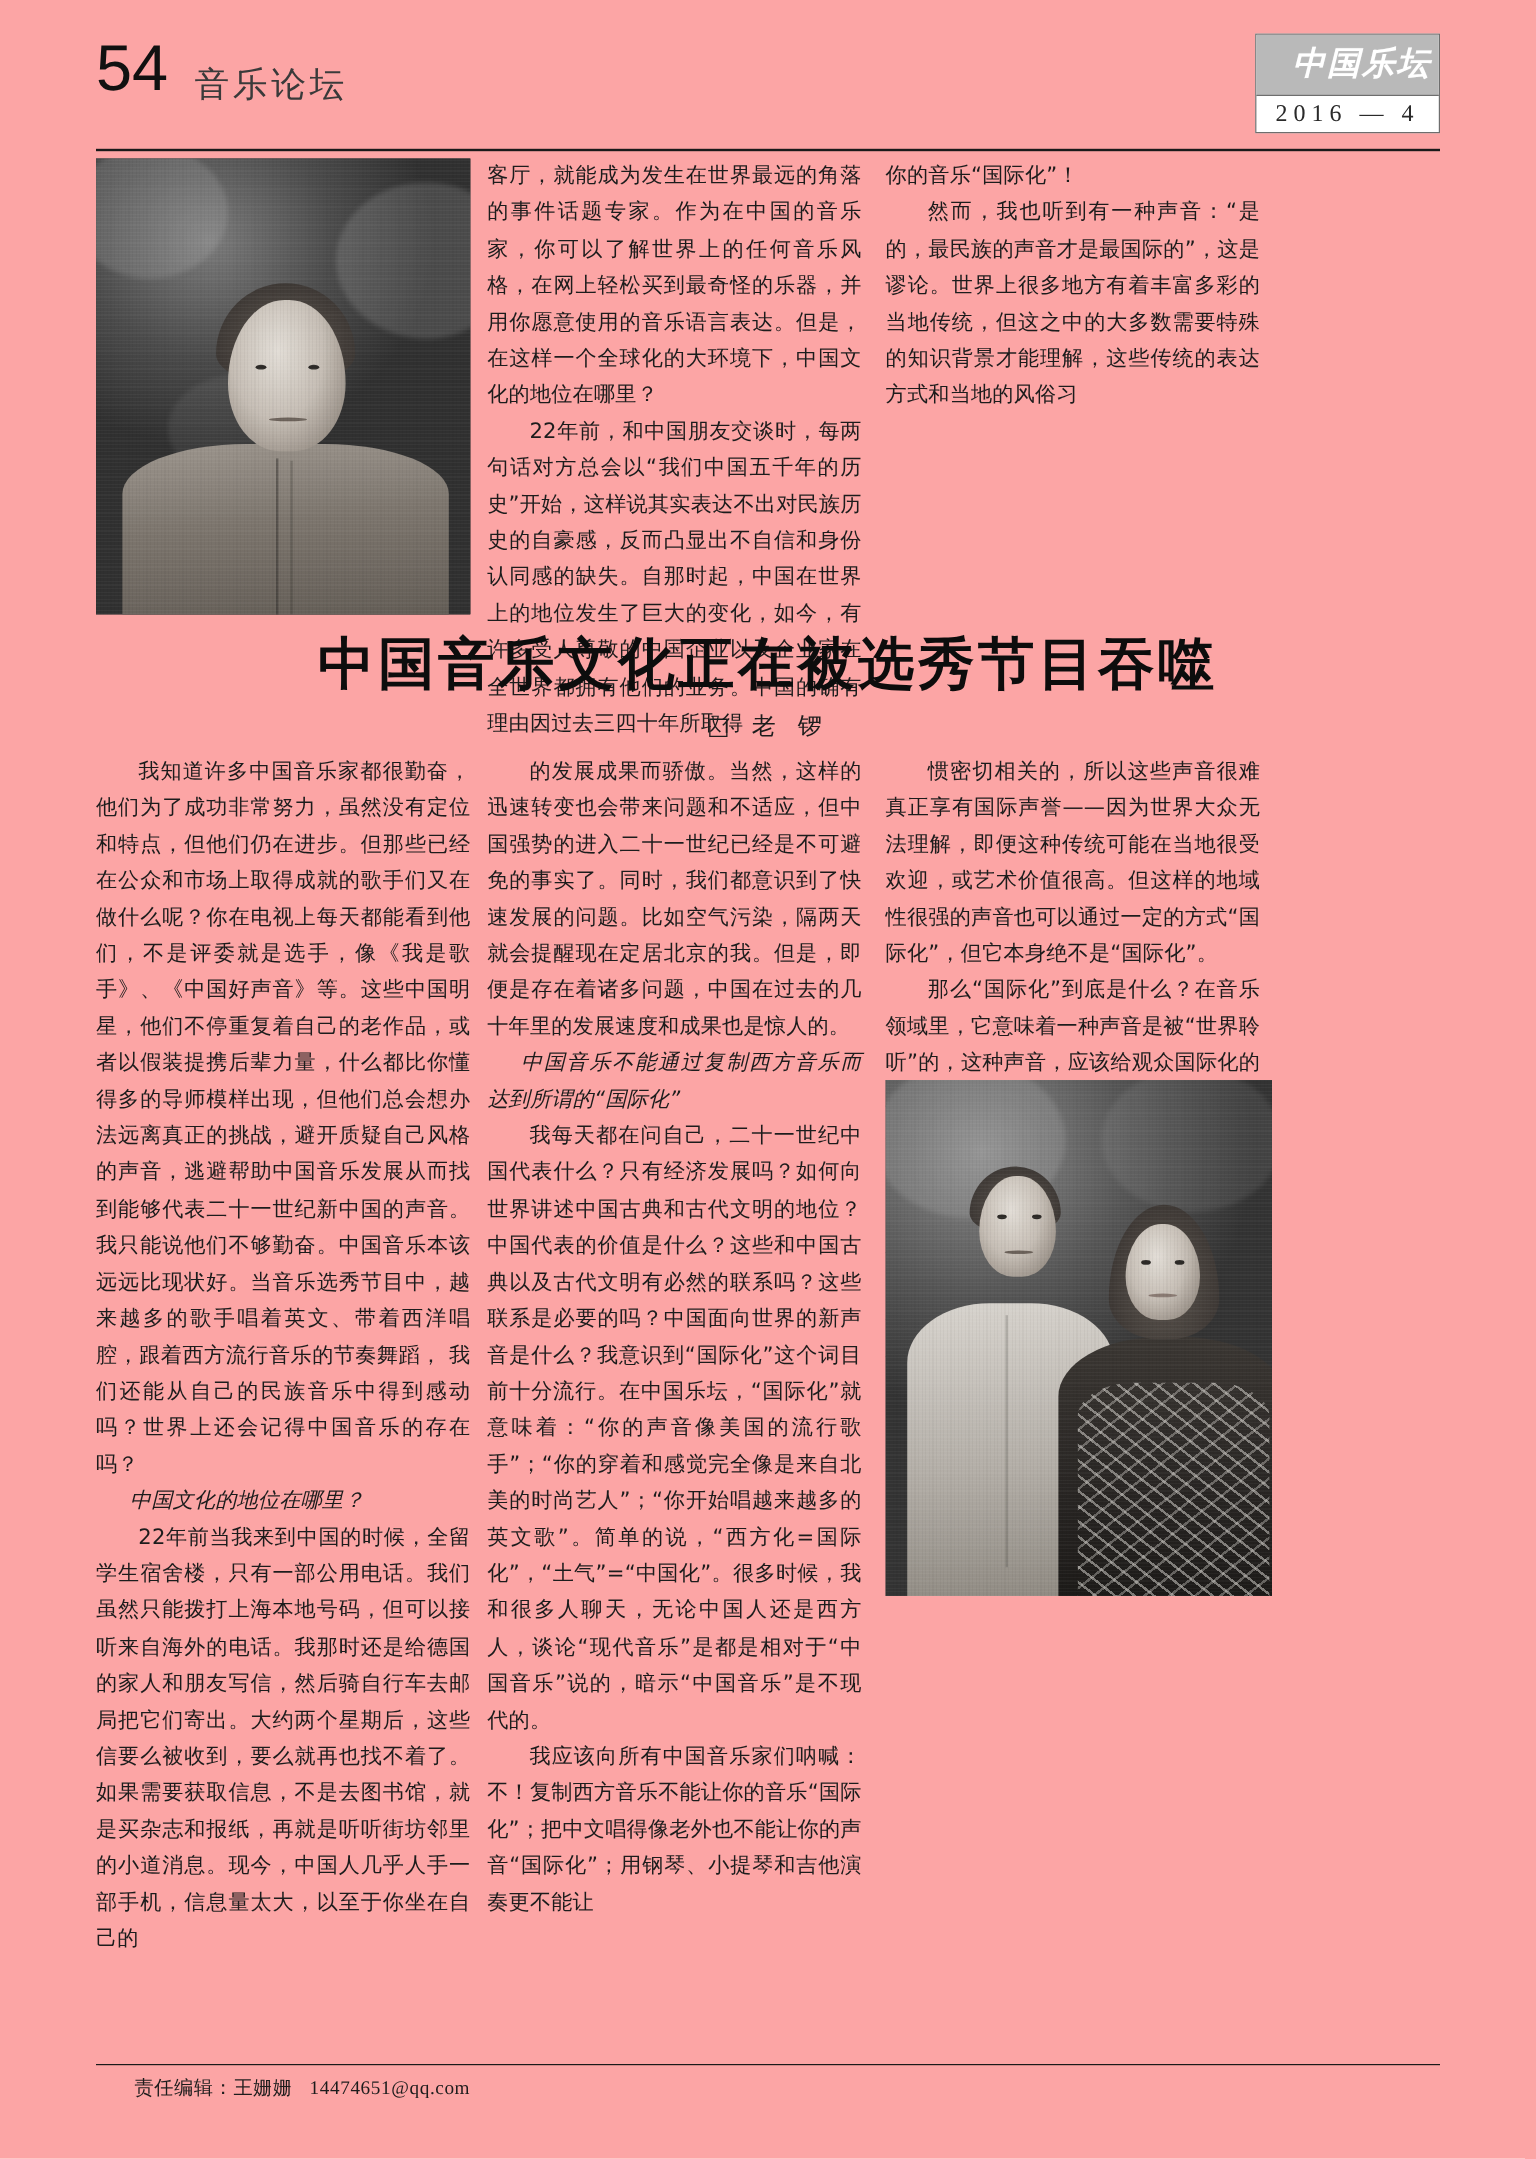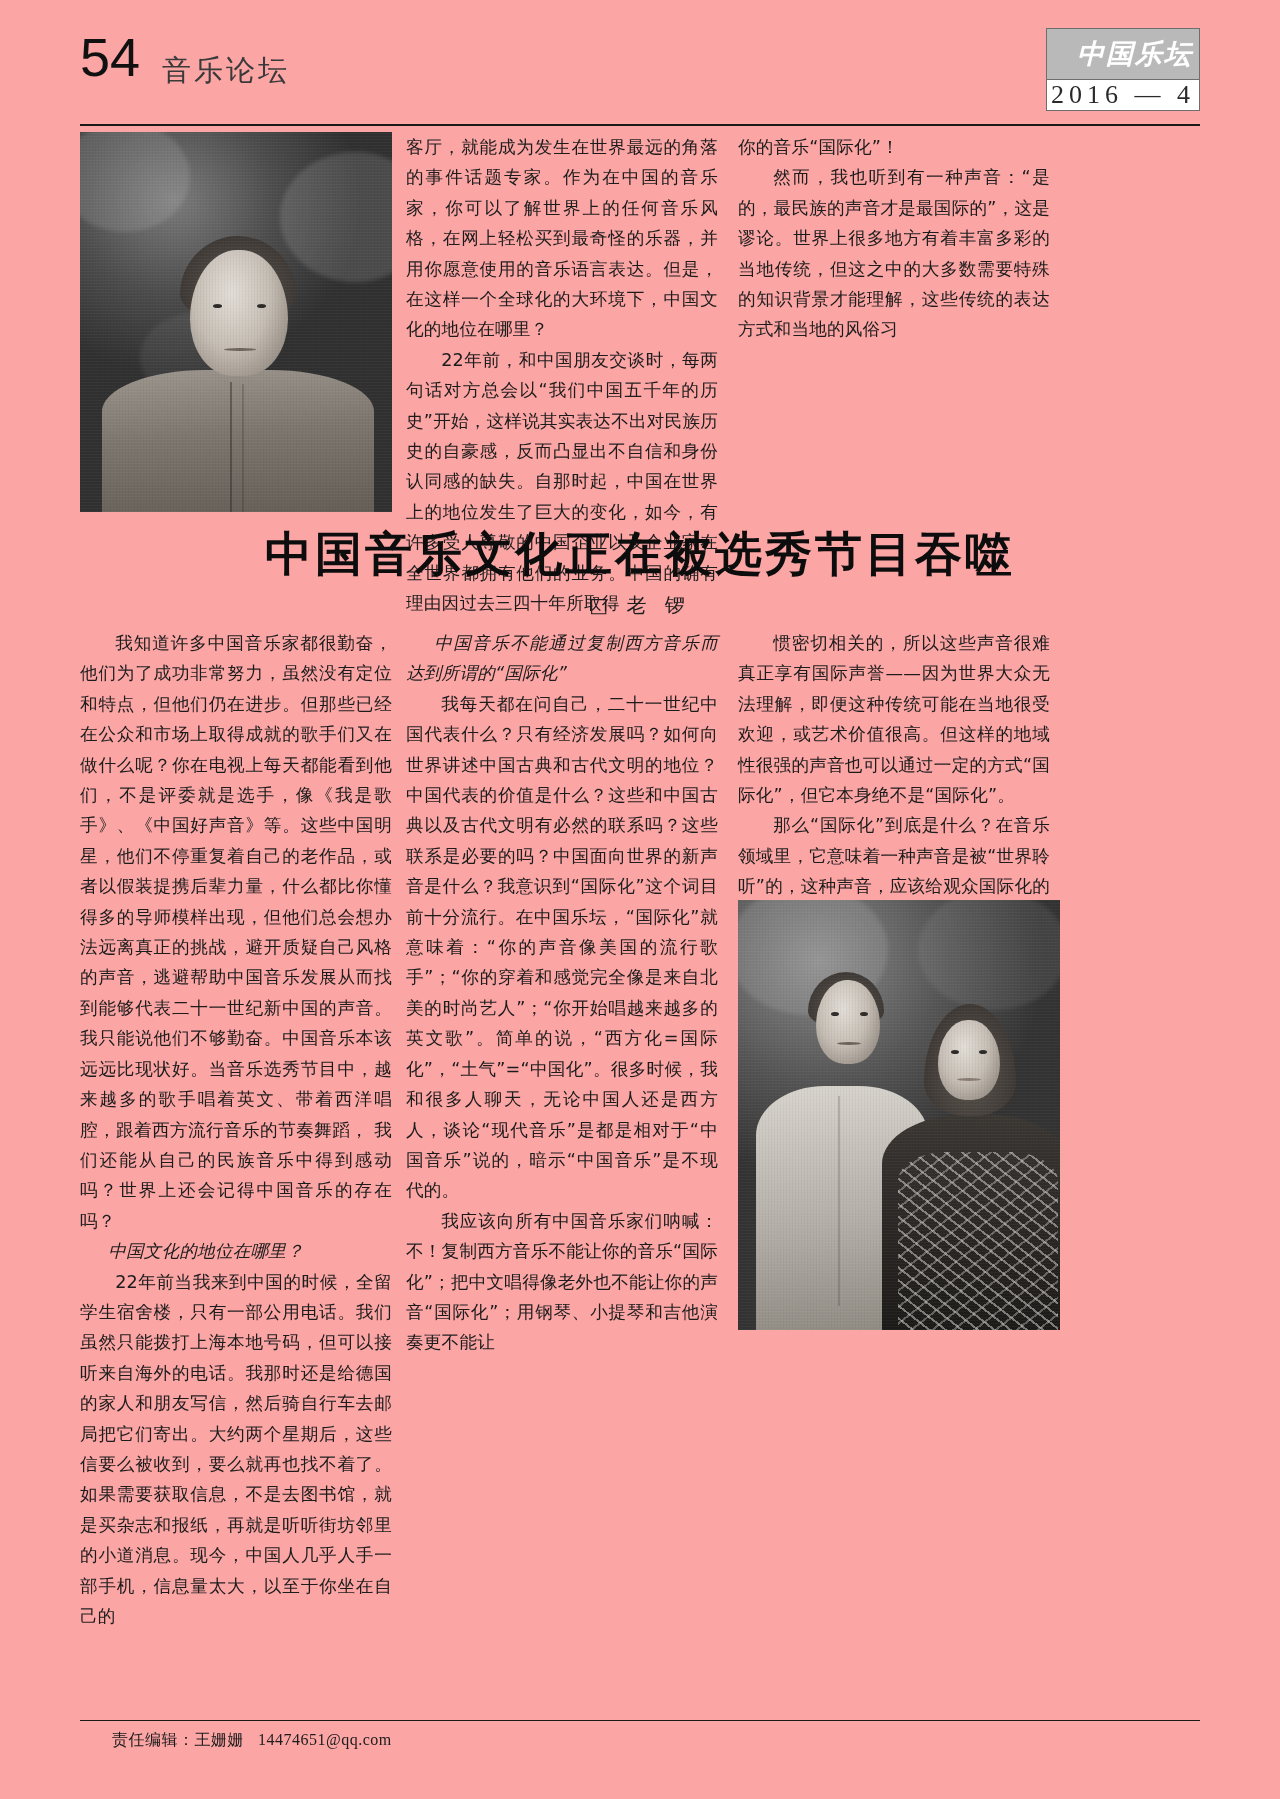--- a/index.html
+++ b/index.html
@@ -73,21 +73,21 @@
     font-family: "DejaVu Serif", "Liberation Serif", serif;
     font-style: italic;
     font-weight: bold;
     line-height: 42px;
     text-shadow: 0 0 1px rgba(255,255,255,.4);
     padding-left: 24px;
   }
   .logo-bottom {
     height: 30px;
     text-align: center;
-    font-size: 26px;
+    font-size: 20px;
     letter-spacing: 5px;
     color: #2a2a2a;
     font-family: "Liberation Serif", serif;
     line-height: 30px;
   }
   .rule-top {
     position: absolute;
     left: 80px; top: 124px;
     width: 1120px;
     height: 0;
@@ -334,20 +334,21 @@
 
   <div class="maincols">
 
     <div class="mcol mcol-1 body-col">
       <p class="indent">我知道许多中国音乐家都很勤奋，他们为了成功非常努力，虽然没有定位和特点，但他们仍在进步。但那些已经在公众和市场上取得成就的歌手们又在做什么呢？你在电视上每天都能看到他们，不是评委就是选手，像《我是歌手》、《中国好声音》等。这些中国明星，他们不停重复着自己的老作品，或者以假装提携后辈力量，什么都比你懂得多的导师模样出现，但他们总会想办法远离真正的挑战，避开质疑自己风格的声音，逃避帮助中国音乐发展从而找到能够代表二十一世纪新中国的声音。我只能说他们不够勤奋。中国音乐本该远远比现状好。当音乐选秀节目中，越来越多的歌手唱着英文、带着西洋唱腔，跟着西方流行音乐的节奏舞蹈， 我们还能从自己的民族音乐中得到感动吗？世界上还会记得中国音乐的存在吗？</p>
       <p class="subhead">中国文化的地位在哪里？</p>
       <p class="indent">22年前当我来到中国的时候，全留学生宿舍楼，只有一部公用电话。我们虽然只能拨打上海本地号码，但可以接听来自海外的电话。我那时还是给德国的家人和朋友写信，然后骑自行车去邮局把它们寄出。大约两个星期后，这些信要么被收到，要么就再也找不着了。如果需要获取信息，不是去图书馆，就是买杂志和报纸，再就是听听街坊邻里的小道消息。现今，中国人几乎人手一部手机，信息量太大，以至于你坐在自己的</p>
     </div>
 
     <div class="mcol mcol-2 body-col">
+      <p class="indent">的发展成果而骄傲。当然，这样的迅速转变也会带来问题和不适应，但中国强势的进入二十一世纪已经是不可避免的事实了。同时，我们都意识到了快速发展的问题。比如空气污染，隔两天就会提醒现在定居北京的我。但是，即便是存在着诸多问题，中国在过去的几十年里的发展速度和成果也是惊人的。</p>
       <p class="subhead">中国音乐不能通过复制西方音乐而达到所谓的“国际化”</p>
       <p class="indent">我每天都在问自己，二十一世纪中国代表什么？只有经济发展吗？如何向世界讲述中国古典和古代文明的地位？中国代表的价值是什么？这些和中国古典以及古代文明有必然的联系吗？这些联系是必要的吗？中国面向世界的新声音是什么？我意识到“国际化”这个词目前十分流行。在中国乐坛，“国际化”就意味着：“你的声音像美国的流行歌手”；“你的穿着和感觉完全像是来自北美的时尚艺人”；“你开始唱越来越多的英文歌”。简单的说，“西方化=国际化”，“土气”=“中国化”。很多时候，我和很多人聊天，无论中国人还是西方人，谈论“现代音乐”是都是相对于“中国音乐”说的，暗示“中国音乐”是不现代的。</p>
       <p class="indent">我应该向所有中国音乐家们呐喊：不！复制西方音乐不能让你的音乐“国际化”；把中文唱得像老外也不能让你的声音“国际化”；用钢琴、小提琴和吉他演奏更不能让</p>
     </div>
 
     <div class="mcol mcol-3 body-col">
       <p class="indent">惯密切相关的，所以这些声音很难真正享有国际声誉——因为世界大众无法理解，即便这种传统可能在当地很受欢迎，或艺术价值很高。但这样的地域性很强的声音也可以通过一定的方式“国际化”，但它本身绝不是“国际化”。</p>
       <p class="indent">那么“国际化”到底是什么？在音乐领域里，它意味着一种声音是被“世界聆听”的，这种声音，应该给观众国际化的呈现，而不是仅仅面向这儿或那儿的一小部分专家，是面对更广泛和大众化的群体。</p>
       <p class="indent">在这种定义下，西方流行乐（包括此定义下的分支风格音乐）当然是最国际化的。如果现在一种音乐被定义为“需要国际化的中国音乐”，那么它首先必须要符合市场的</p>
     </div>

